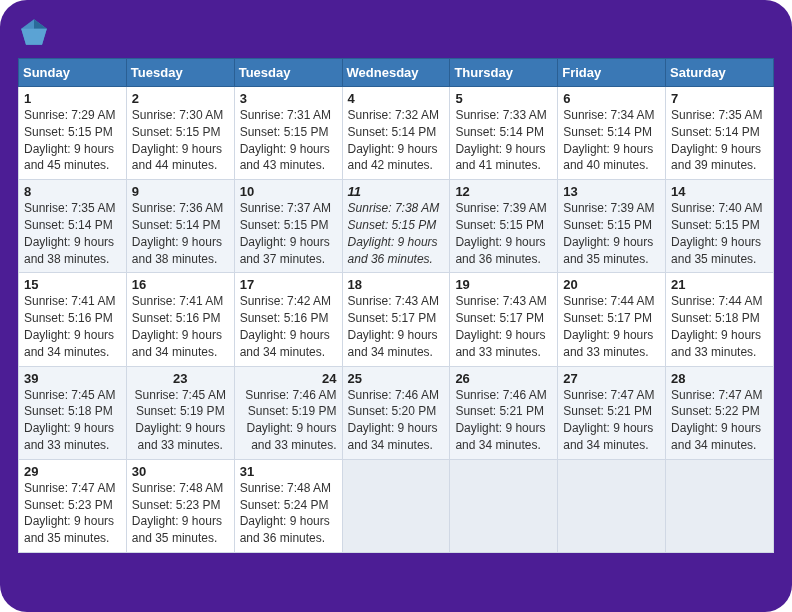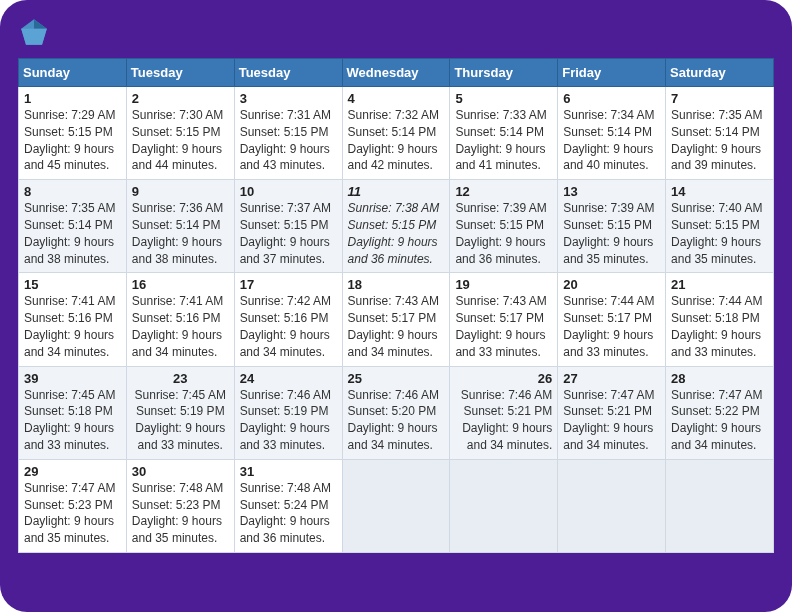--- a/index.html
+++ b/index.html
@@ -226,29 +226,29 @@
         </tr>
         <tr>
           <td style="background: rgb(240, 244, 249);">
             <span class="day-number">39</span>
             <div class="cell-text">Sunrise: 7:45 AM<br>Sunset: 5:18 PM<br>Daylight: 9 hours and 33 minutes.</div>
           </td>
           <td style="background: rgb(240, 244, 249); text-align: center;">
             <span class="day-number">23</span>
             <div class="cell-text">Sunrise: 7:45 AM<br>Sunset: 5:19 PM<br>Daylight: 9 hours and 33 minutes.</div>
           </td>
-          <td style="background: rgb(240, 244, 249);">
+          <td style="background: rgb(240, 244, 249); text-align: right;">
             <span class="day-number">24</span>
             <div class="cell-text">Sunrise: 7:46 AM<br>Sunset: 5:19 PM<br>Daylight: 9 hours and 33 minutes.</div>
           </td>
           <td style="background: rgb(240, 244, 249);">
             <span class="day-number">25</span>
             <div class="cell-text">Sunrise: 7:46 AM<br>Sunset: 5:20 PM<br>Daylight: 9 hours and 34 minutes.</div>
           </td>
-          <td style="background: rgb(240, 244, 249); text-align: right;">
+          <td style="background: rgb(240, 244, 249);">
             <span class="day-number">26</span>
             <div class="cell-text">Sunrise: 7:46 AM<br>Sunset: 5:21 PM<br>Daylight: 9 hours and 34 minutes.</div>
           </td>
           <td style="background: rgb(240, 244, 249);">
             <span class="day-number">27</span>
             <div class="cell-text">Sunrise: 7:47 AM<br>Sunset: 5:21 PM<br>Daylight: 9 hours and 34 minutes.</div>
           </td>
           <td style="background: rgb(240, 244, 249);">
             <span class="day-number">28</span>
             <div class="cell-text">Sunrise: 7:47 AM<br>Sunset: 5:22 PM<br>Daylight: 9 hours and 34 minutes.</div>

